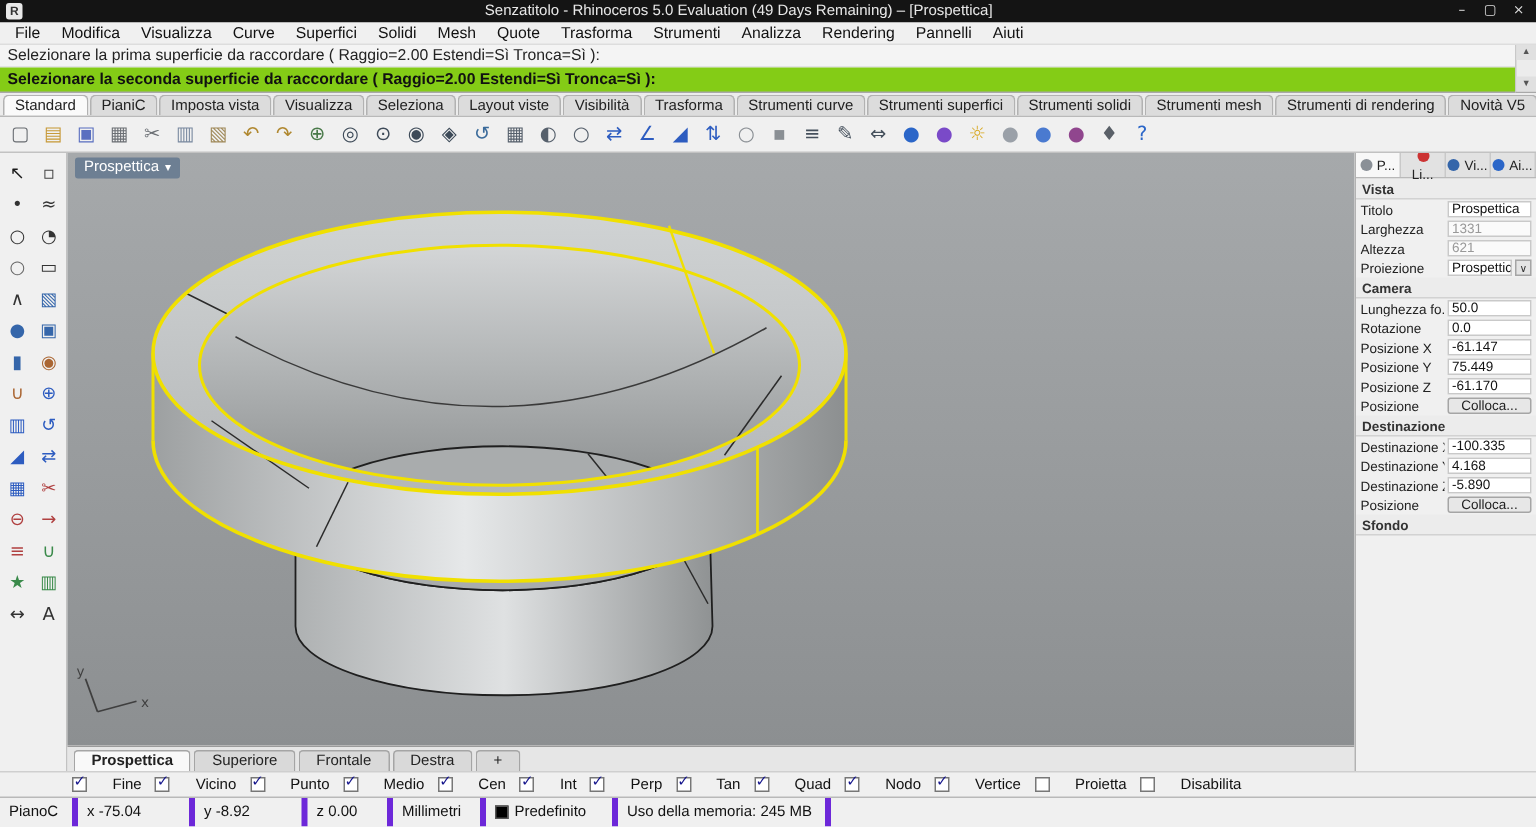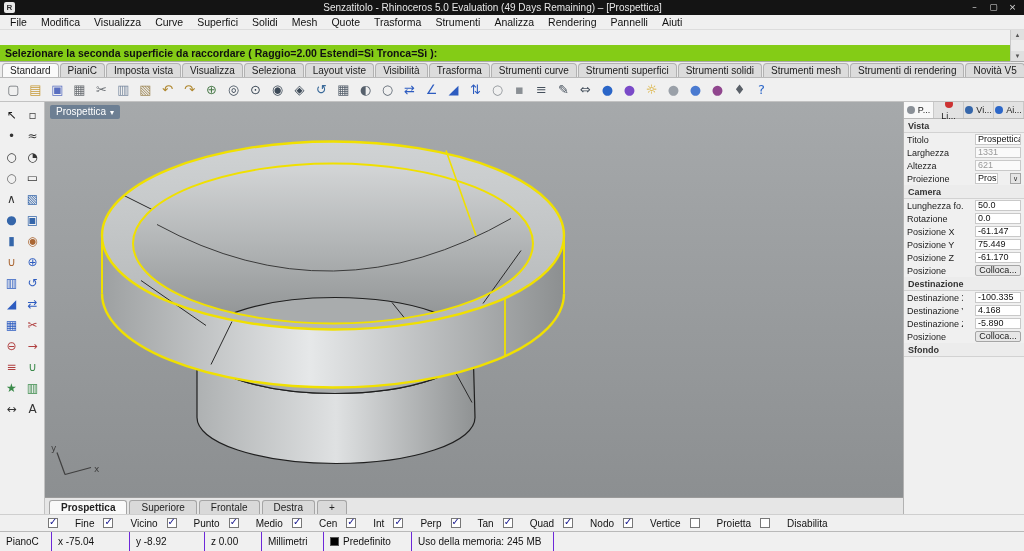--- a/index.html
+++ b/index.html
@@ -52,41 +52,41 @@
   .vp-tab.active { background:#f9f9f9; font-weight:bold; }
 
   
   .right-panel { position:absolute; left:903px; top:102px; width:121px; height:412px; background:#f0f0f0; border-left:1px solid #b2b2b2; font-size:9px; overflow:hidden; }
   .rp-tabs { display:flex; height:17px; background:#e2e2e2; border-bottom:1px solid #b9b9b9; }
   .rp-tab { flex:1; display:flex; align-items:center; justify-content:center; gap:3px; border-right:1px solid #c9c9c9; font-size:9px; }
   .rp-tab.active { background:#f8f8f8; }
   .rp-tab-icon { width:8px; height:8px; border-radius:50%; background:currentColor; flex:0 0 8px; }
   .rp-tab-label { color:#222; }
   .prop-header { font-weight:bold; color:#333; background:#ececec; border-bottom:1px solid #d2d2d2; padding:2px 4px; height:14px; }
-  .prop-row { display:flex; align-items:center; height:13px; padding:0 3px; gap:12px; }
+  .prop-row { display:flex; align-items:center; height:13px; padding:0 3px; gap:2px; }
   .prop-label { width:56px; flex:0 0 56px; color:#222; white-space:nowrap; overflow:hidden; }
   .prop-value { flex:1; background:#fff; border:1px solid #c9c9c9; height:11px; line-height:9px; padding:0 2px; white-space:nowrap; overflow:hidden; color:#111; }
   .prop-row.readonly .prop-value { color:#999; background:#fafafa; }
   .prop-row.button .prop-value { background:#e7e7e7; border:1px solid #a5a5a5; border-radius:2px; text-align:center; color:#222; }
   .dd { display:none; width:11px; height:11px; background:#e4e4e4; border:1px solid #a5a5a5; align-items:center; justify-content:center; font-size:7px; color:#333; }
   .prop-row.dropdown .dd { display:flex; }
   .dd::after { content:"∨"; }
   .prop-check { display:none; width:10px; height:10px; border:1px solid #888; background:#fff; position:relative; margin-left:2px; }
   .prop-row.checkbox .prop-check { display:inline-block; }
   .prop-row.checked .prop-check::after { content:"✓"; position:absolute; top:-2px; left:0; font-size:9px; color:#111; }
 
   
   .osnap-bar { position:absolute; left:0; top:514px; width:1024px; height:17px; background:#f0f0f0; border-top:1px solid #cfcfcf; display:flex; align-items:center; padding-left:48px; gap:9px; font-size:10px; }
   .osnap-item { display:flex; align-items:center; gap:17px; white-space:nowrap; color:#111; }
   .cb { width:10px; height:10px; border:1px solid #777; background:#fff; position:relative; }
   .osnap-item.checked .cb::after { content:"✓"; position:absolute; top:-3px; left:0; font-size:10px; color:#14148c; }
 
   
   .statusbar { position:absolute; left:0; top:531px; width:1024px; height:20px; background:#f0f0f0; border-top:1px solid #b9b9b9; display:flex; align-items:stretch; font-size:10px; color:#111; }
-  .sb-cell { display:flex; align-items:center; padding:0 6px; border-right:1px solid #6d28d9; white-space:nowrap; overflow:hidden; }
+  .sb-cell { display:flex; align-items:center; padding:0 6px; border-right:4px solid #6d28d9; white-space:nowrap; overflow:hidden; }
   .sb-toggles { display:flex; }
   .sb-toggle { padding:0 8px; }
   .sb-toggle.bold { font-weight:bold; }
   .sb-fill { flex:1; }
   .swatch { width:9px; height:9px; background:#000; border:1px solid #555; margin-right:4px; flex:0 0 9px; }
 </style>
 </head>
 <body>
 
 <div id="app">
@@ -119,20 +119,21 @@
       <div class="menu-item">Mesh</div>
       <div class="menu-item">Quote</div>
       <div class="menu-item">Trasforma</div>
       <div class="menu-item">Strumenti</div>
       <div class="menu-item">Analizza</div>
       <div class="menu-item">Rendering</div>
       <div class="menu-item">Pannelli</div>
       <div class="menu-item">Aiuti</div>
     </div>
 
+  <div class="cmdline1">Selezionare la prima superficie da raccordare ( Raggio=2.00  Estendi=Sì  Tronca=Sì ):</div>
   <div class="cmdline2">Selezionare la seconda superficie da raccordare ( Raggio=2.00  Estendi=Sì  Tronca=Sì ):</div>
   <div class="cmd-scroll">
     <div class="arr arr-up"></div>
     <div class="arr arr-down"></div>
   </div>
 
   <div class="tabbar">
 
   <div class="ribbon-tab active">Standard</div>
       <div class="ribbon-tab">PianiC</div>

